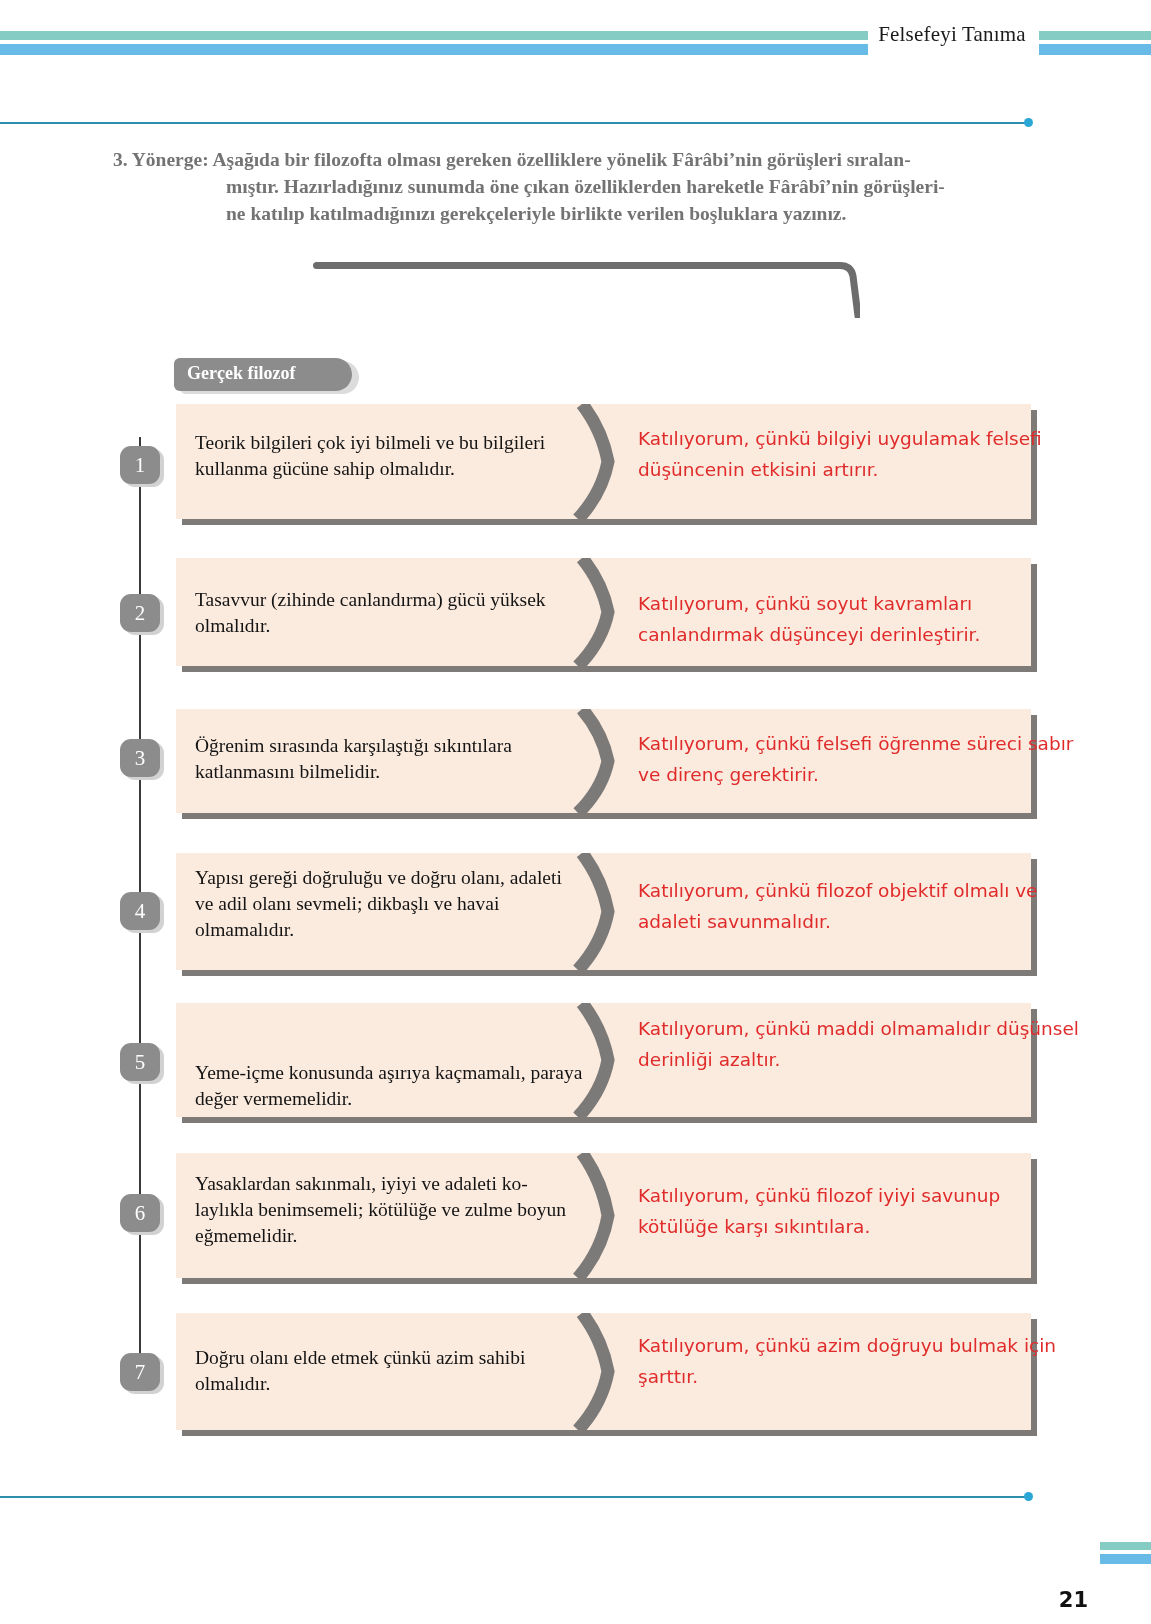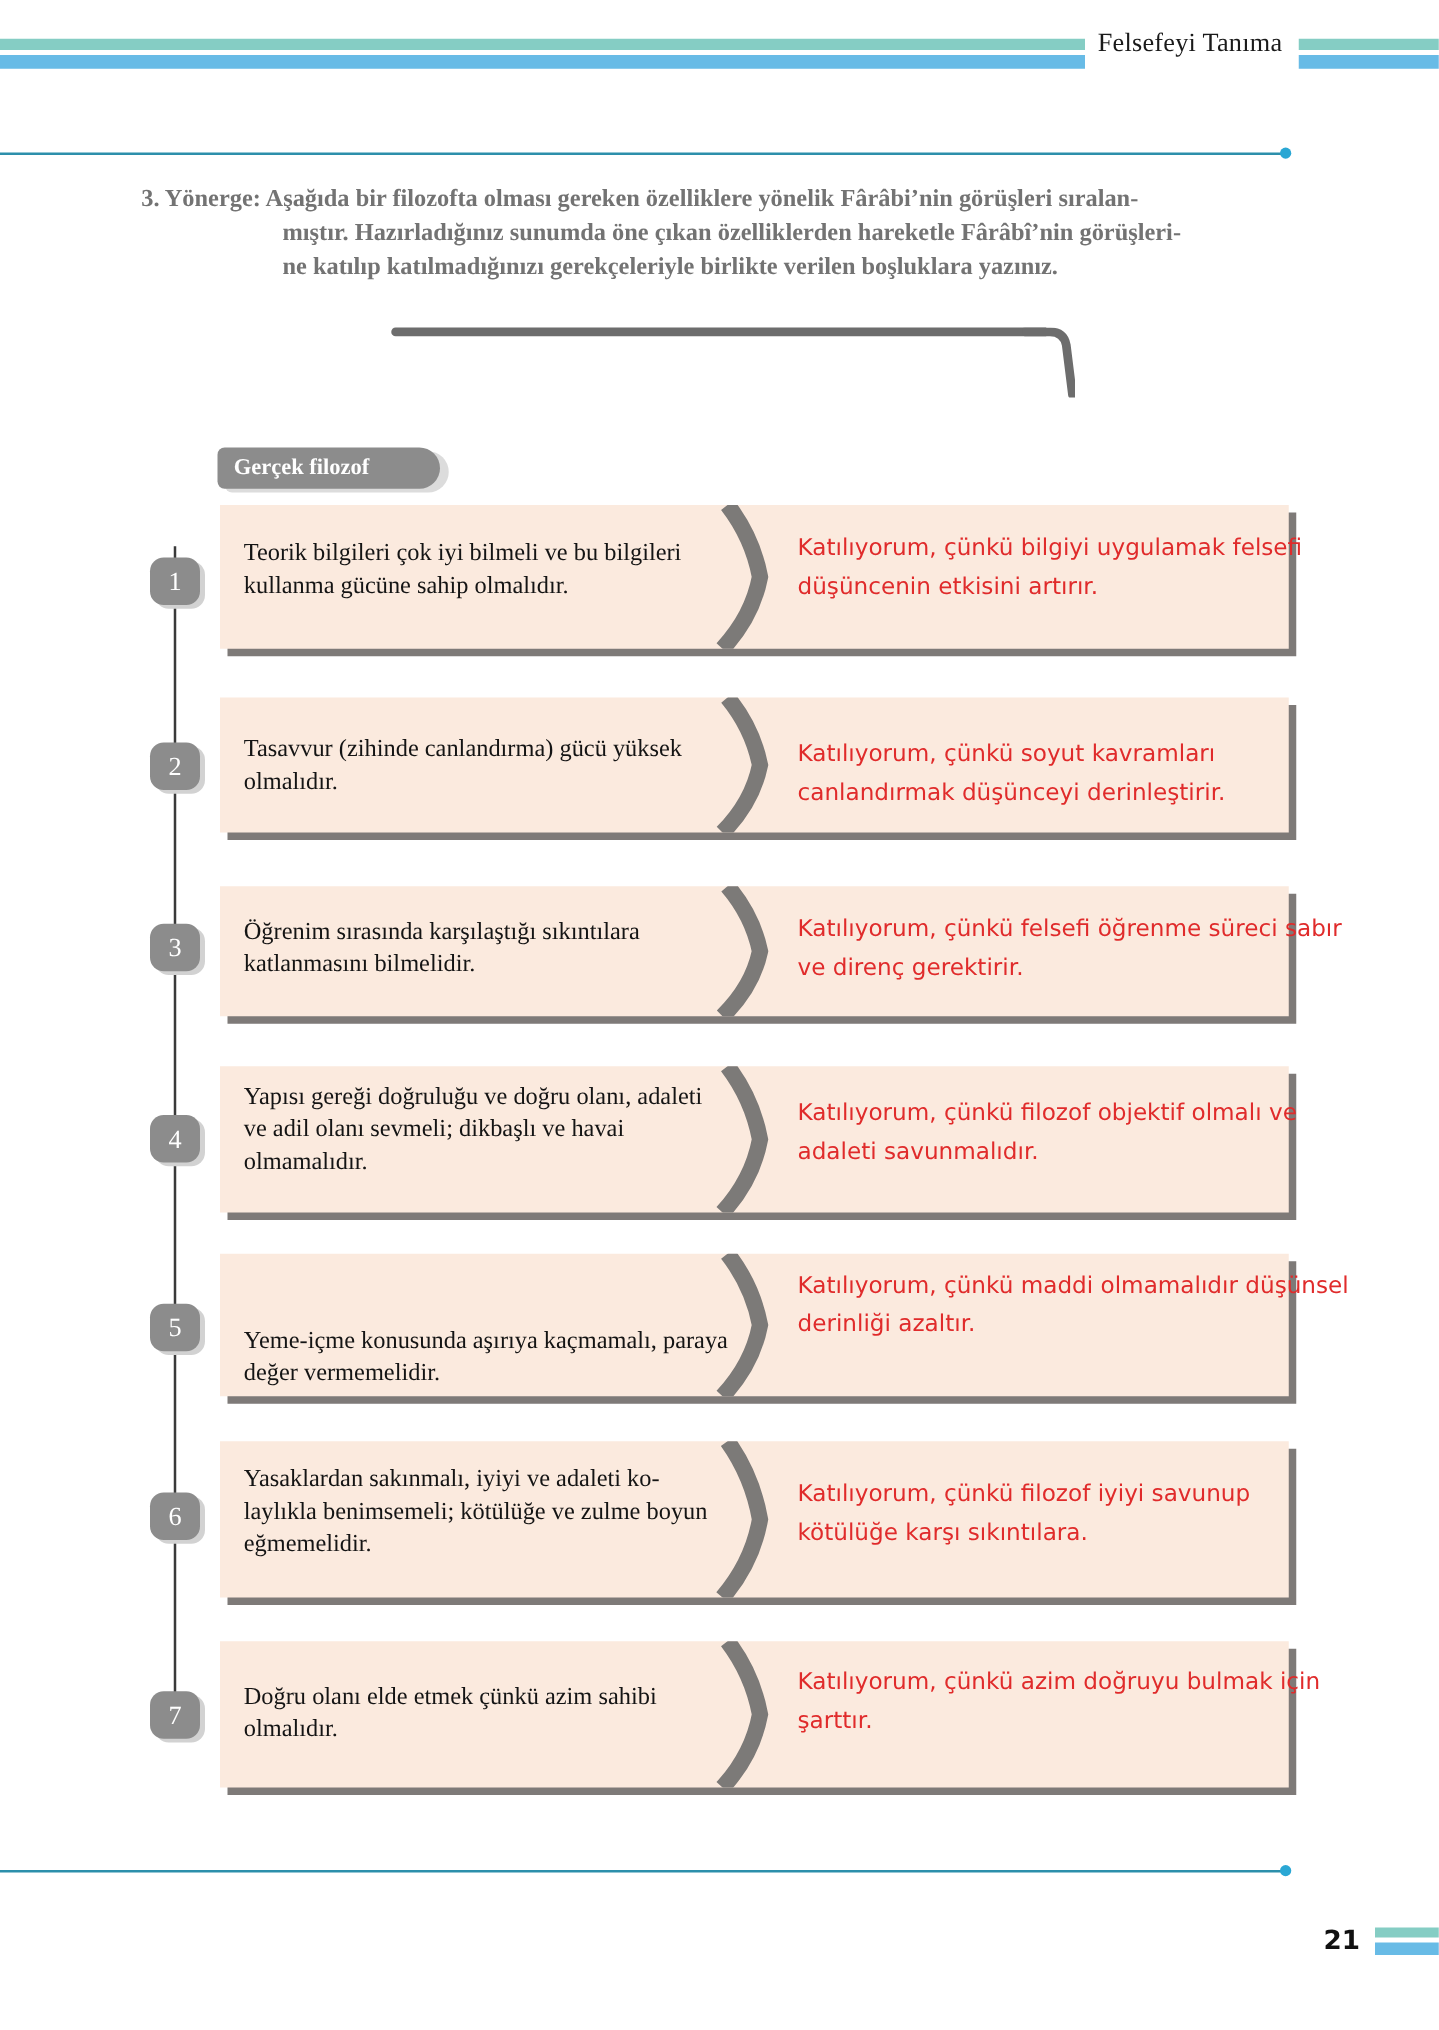--- a/index.html
+++ b/index.html
@@ -249,21 +249,21 @@
     left: 1024px;
     top: 1492px;
     width: 9px;
     height: 9px;
     border-radius: 50%;
     background: #2aa7d4;
   }
   .page-num {
     position: absolute;
     left: 1058px;
-    top: 1540px;
+    top: 1588px;
     font-family: "DejaVu Sans", "Liberation Sans", sans-serif;
     font-weight: bold;
     font-size: 21px;
     color: #111111;
     text-align: right;
     width: 30px;
   }
   .ftr-bars {
     position: absolute;
     left: 1100px;

